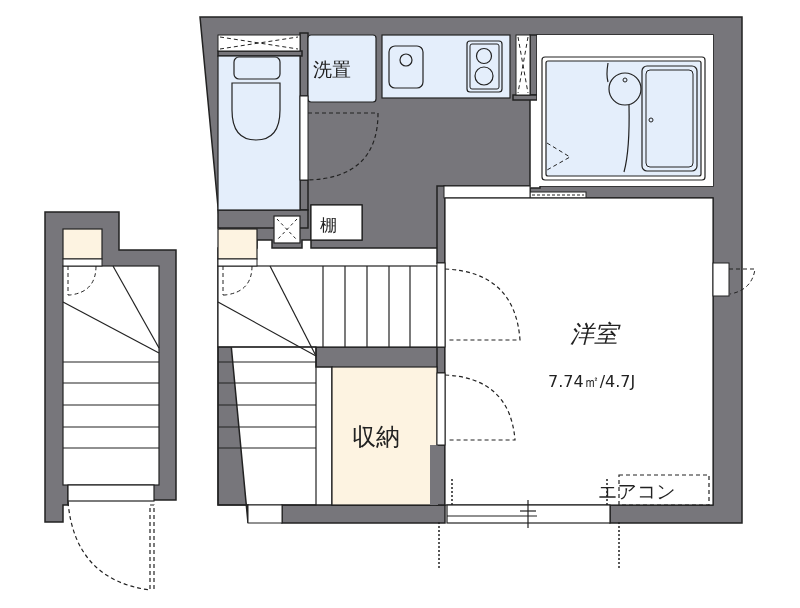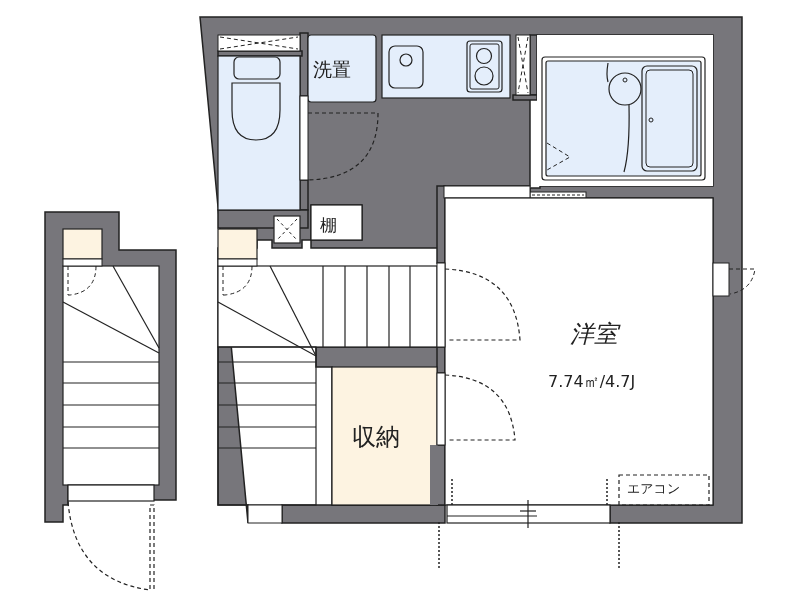--- a/index.html
+++ b/index.html
@@ -4,21 +4,21 @@
 <style>
   html, body { margin:0; padding:0; background:#ffffff; }
   body { width:800px; height:608px; position:relative; overflow:hidden; font-family:"DejaVu Sans","Liberation Sans",sans-serif; }
   svg { position:absolute; left:0; top:0; }
   .lbl { position:absolute; color:#222; white-space:nowrap; line-height:1; }
   .room-main { left:570px; top:322px; font-size:24px;font-style:italic; }
   .room-area { left:548px; top:360px; font-size:16px;margin-top:14px; }
   .lbl-wash { left:313px; top:60px; font-size:19px; }
   .lbl-shelf { left:320px; top:217px; font-size:17px; }
   .lbl-storage { left:352px; top:425px; font-size:24px; }
-  .lbl-ac { left:627px; top:482px; font-size:13px; }
+  .lbl-ac { left:598px; top:482px; font-size:19px; }
 </style>
 </head>
 <body>
 
 <svg width="800" height="608" viewBox="0 0 800 608">
   <g stroke="#222" stroke-width="1.5">
 
     <path d="M200 17 H742 V523 H610 V505 H713 V198 H530 V188 H540 V186 H713 V35 H537 V95 H530 V186 H444 V263 H440 V248 H311 V240 H362 V205 H311 V240 H302 V248 H272 V240 H257 V248 H218 V505 H248 V523 Z" fill="#77767b"></path>
 
     <rect x="282" y="505" width="163" height="18" fill="#77767b"></rect>

